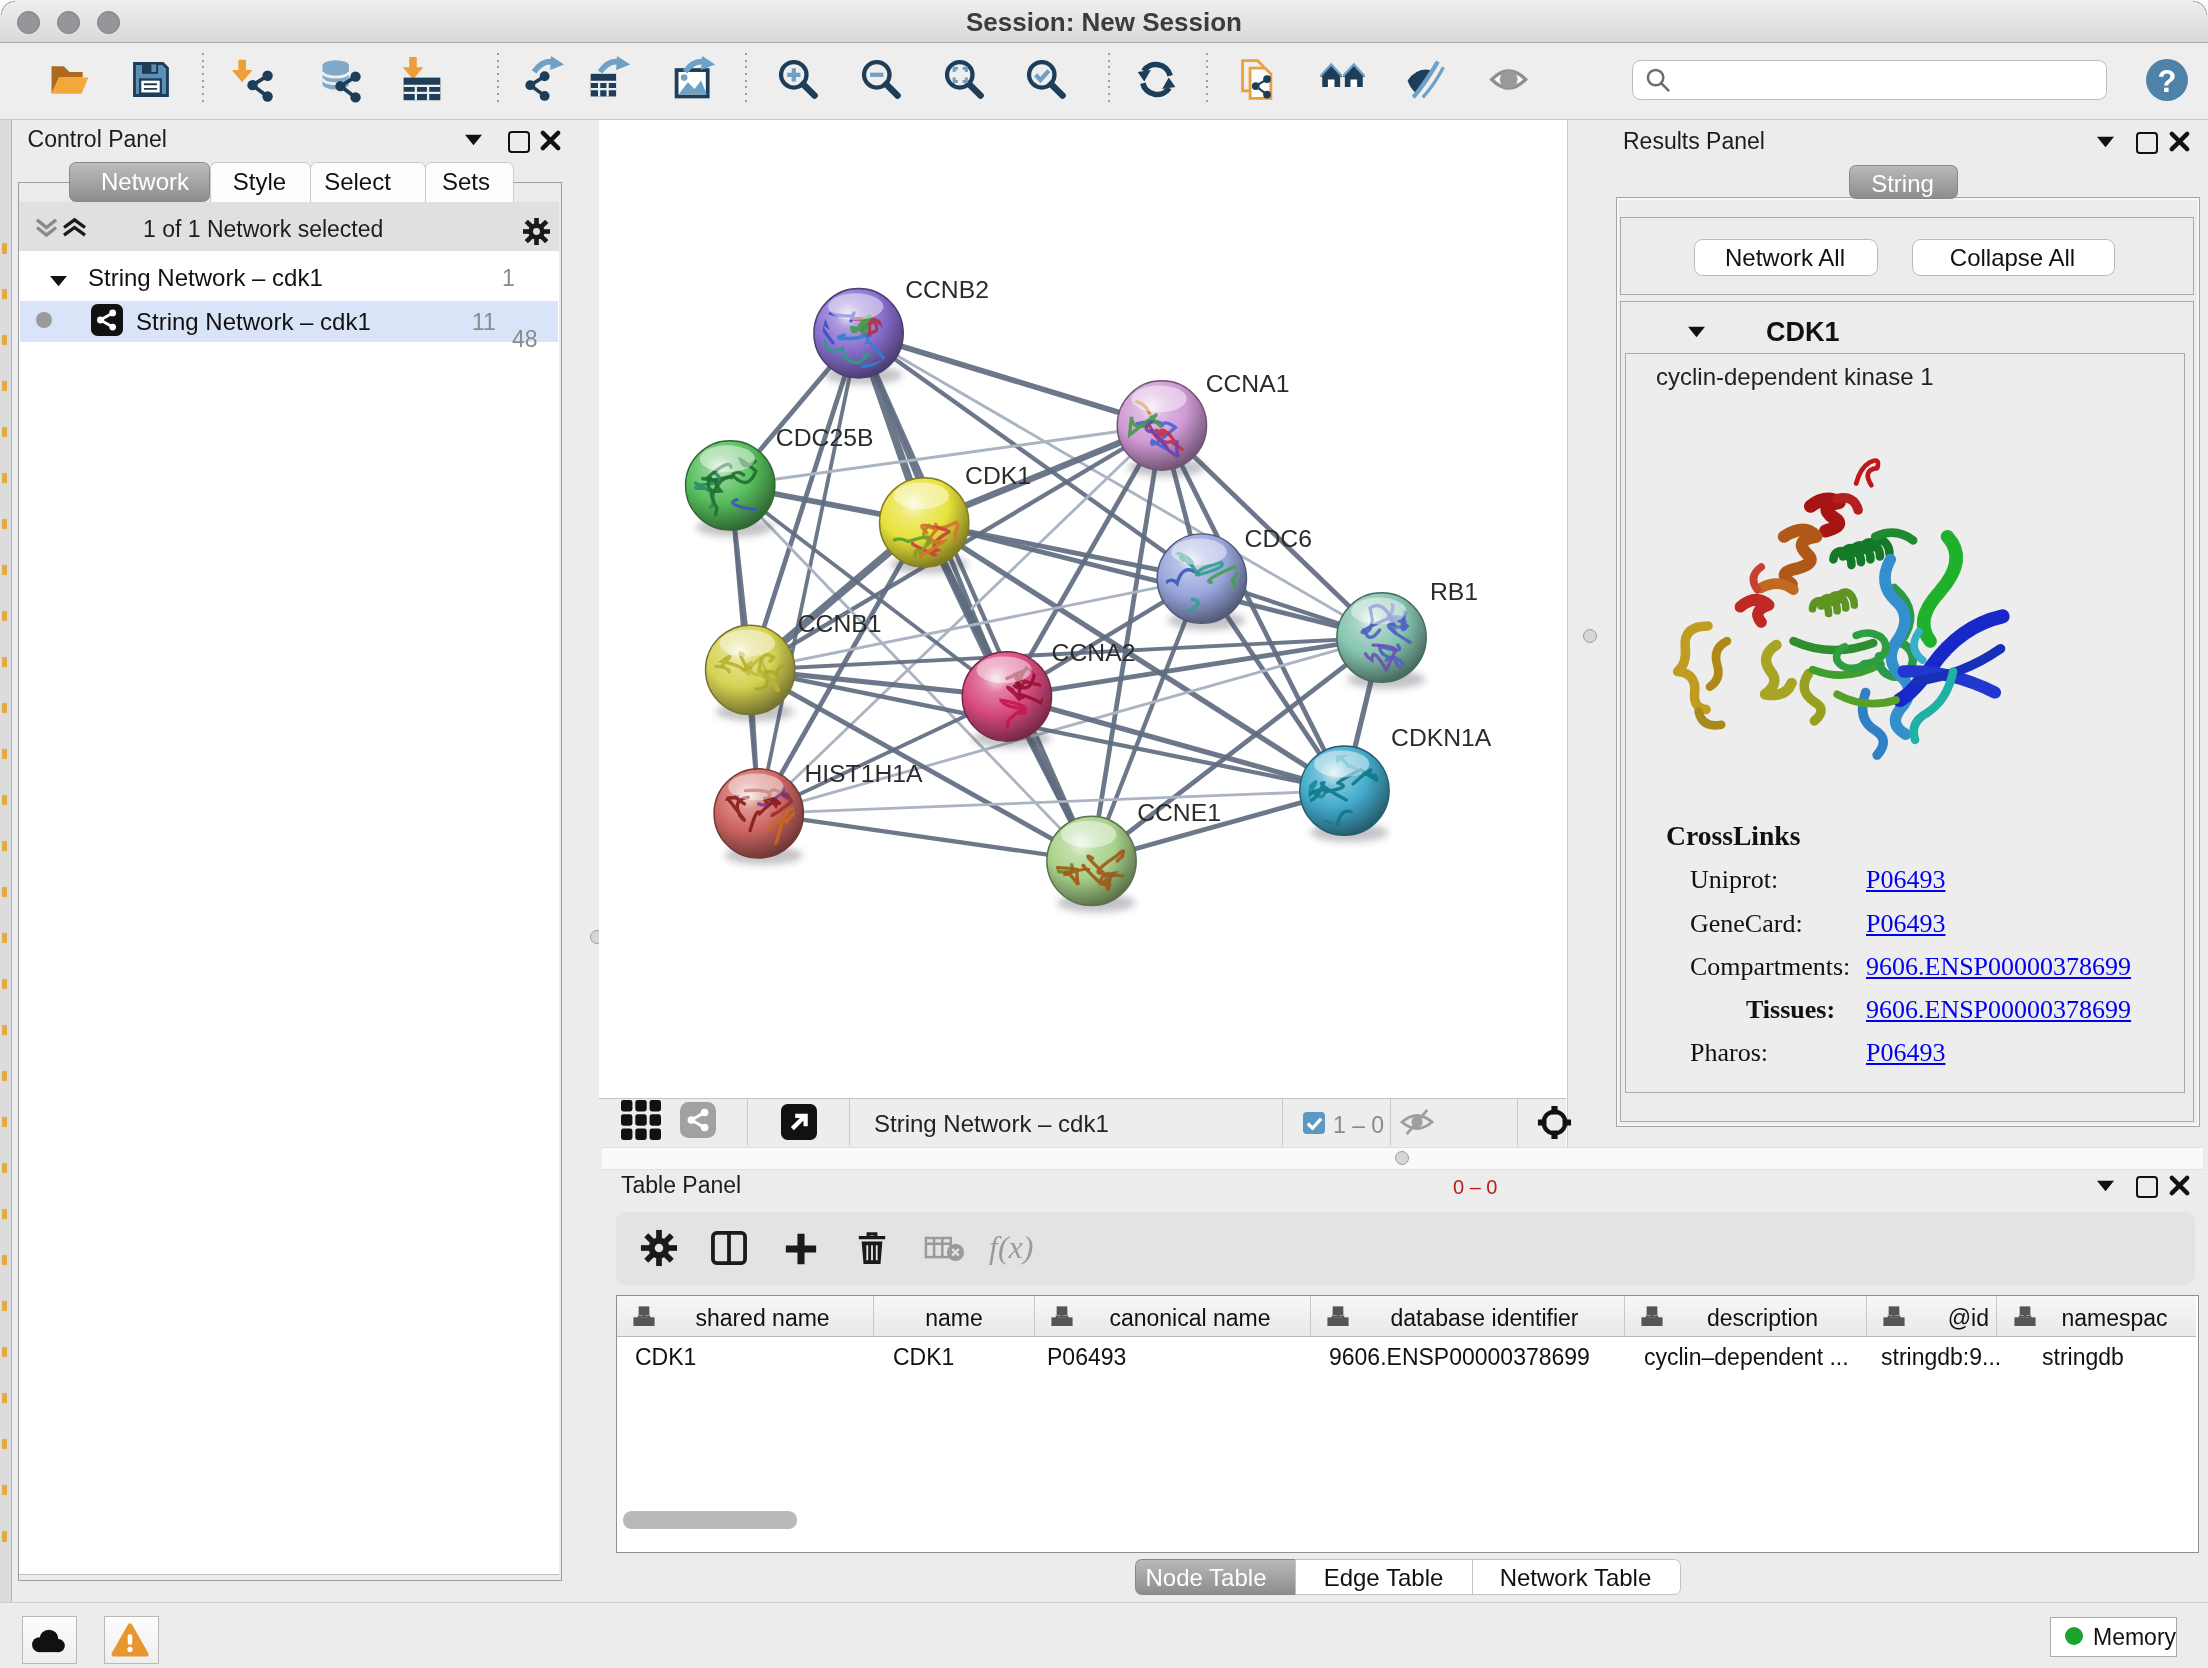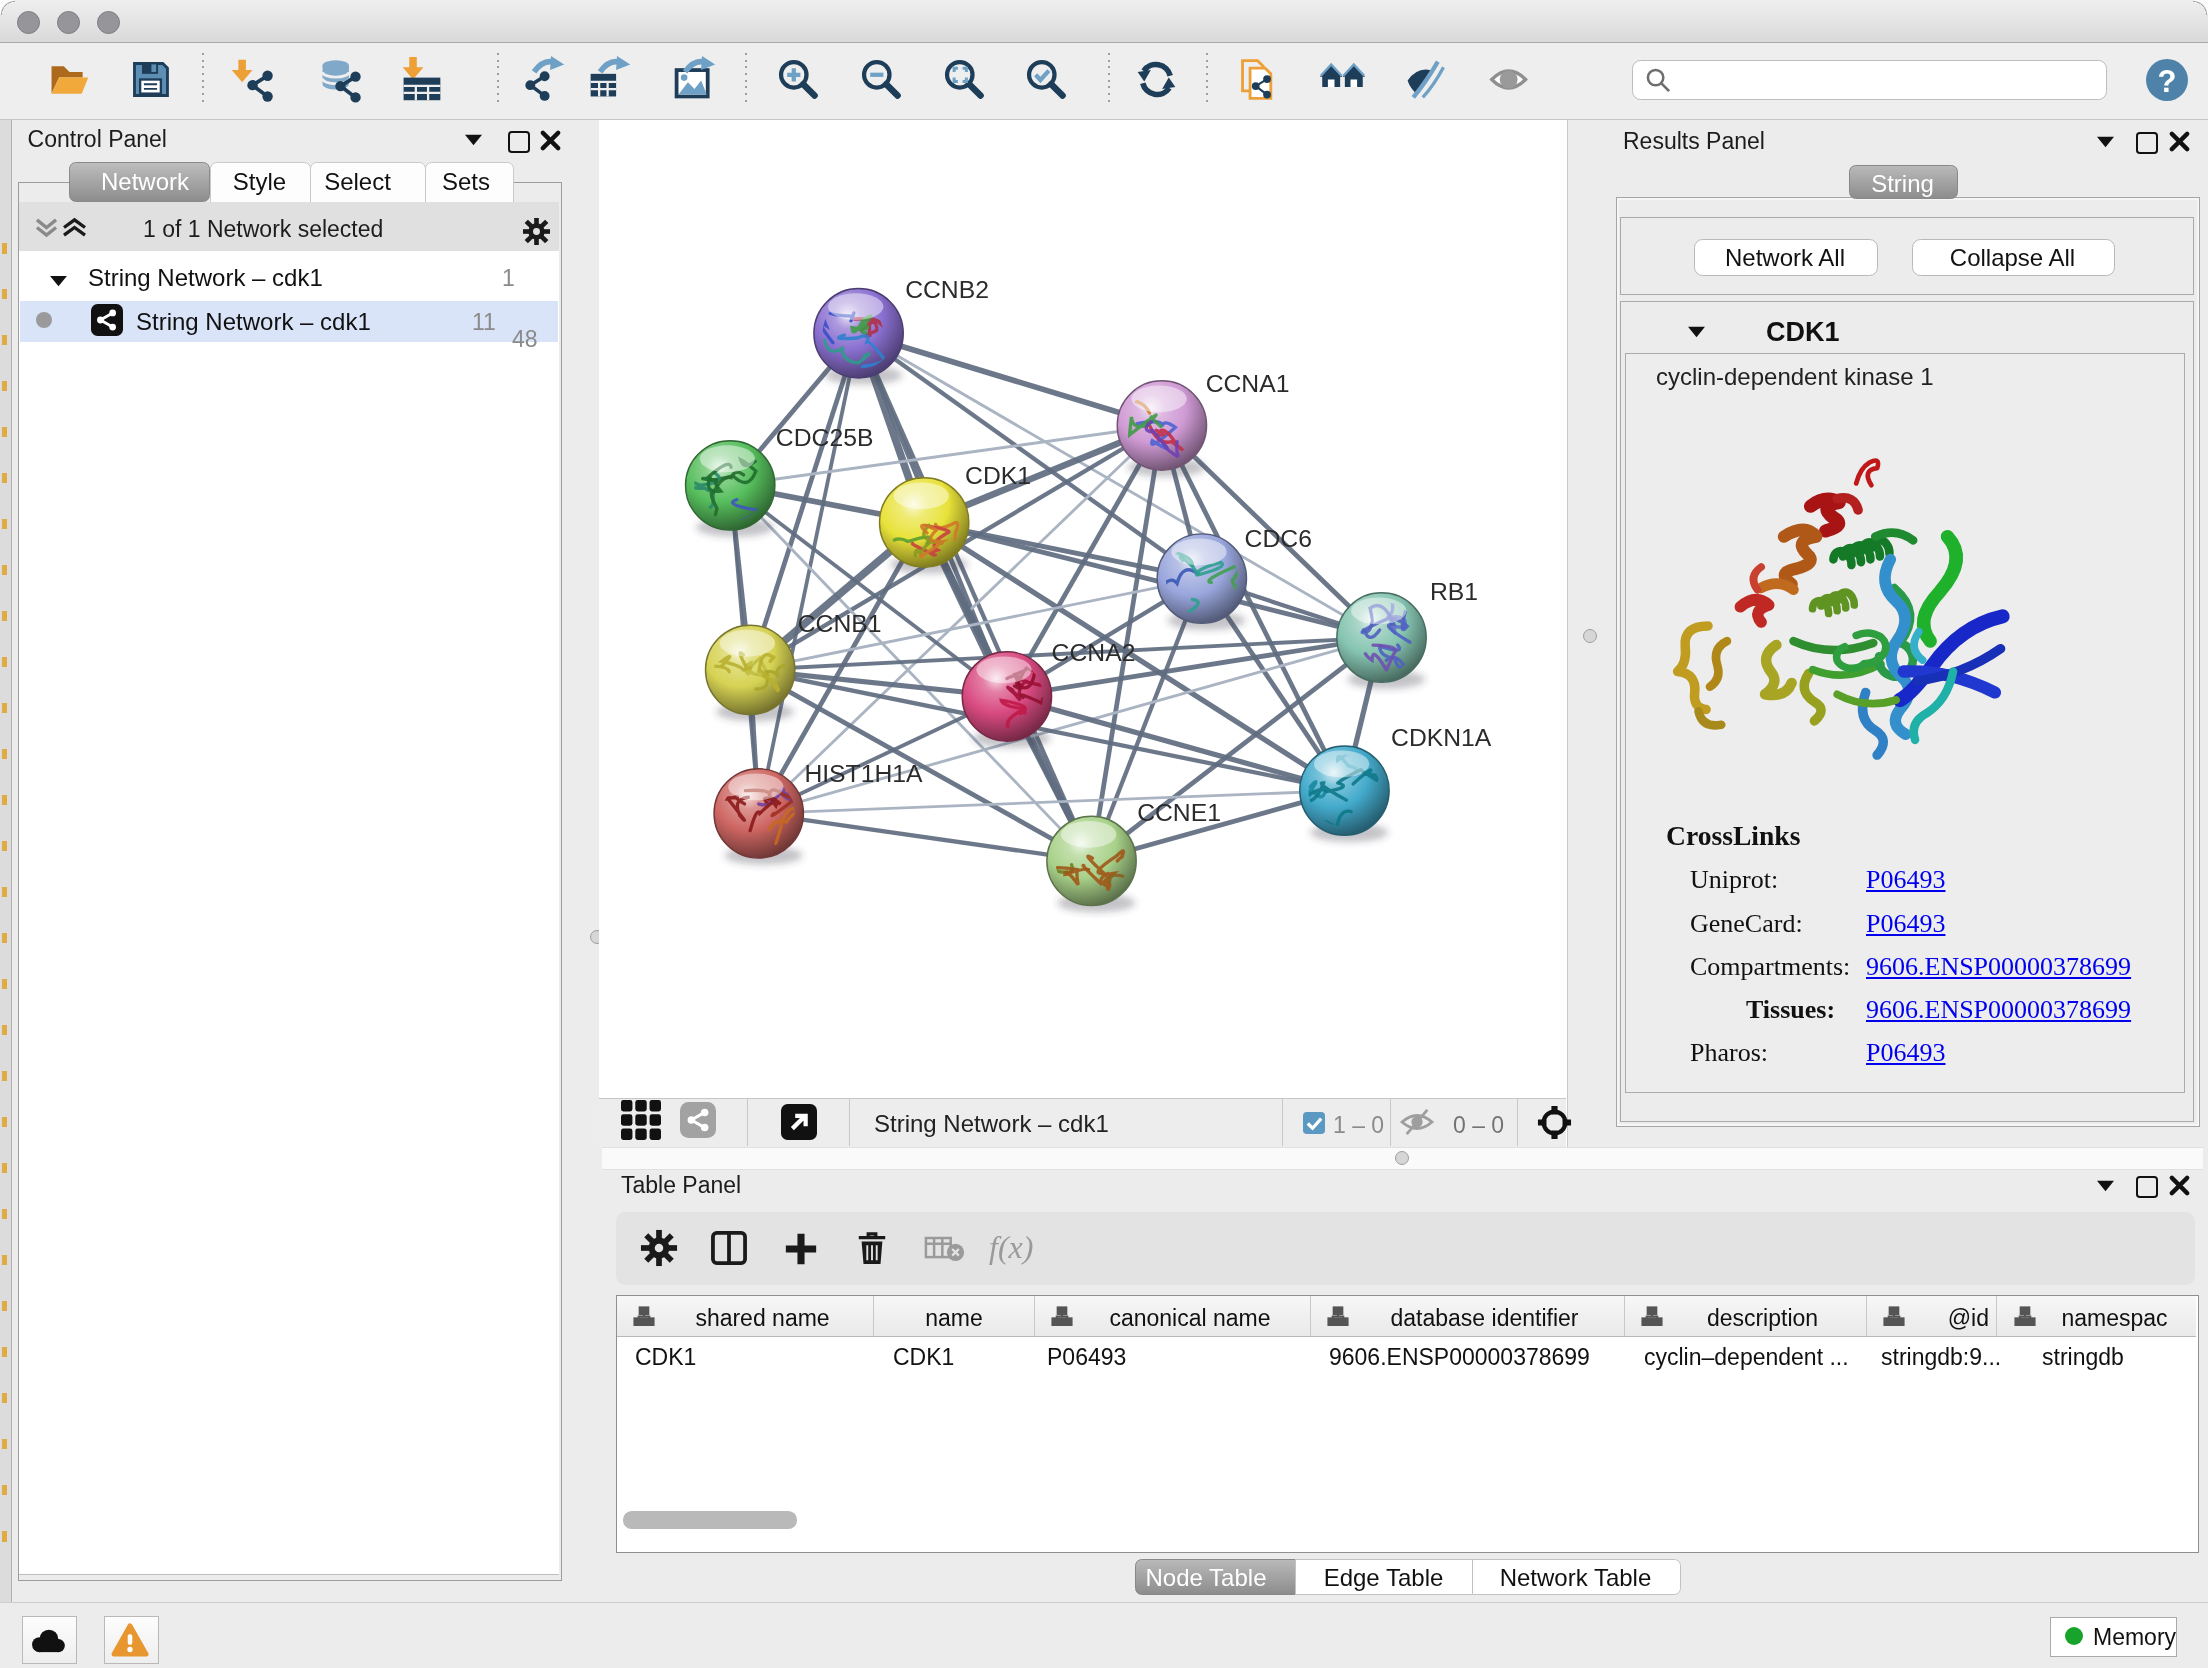--- a/index.html
+++ b/index.html
@@ -1,17 +1,18 @@
 <!DOCTYPE html>
 <html style="font-size:15px"><head><meta charset="utf-8"><style>html,body{margin:0;padding:0}body{font-family:"Liberation Sans",sans-serif;}.root{position:relative;width:2208px;height:1668px;background:#ececec;overflow:hidden}</style></head><body>
 <div class="root">
     <div style="position:absolute;left:0px;top:0px;width:2208px;height:42px;background:linear-gradient(#efefef,#d9d9d9);border-bottom:1px solid #a9a9a9;"></div>
     <div style="position:absolute;left:17px;top:10.5px;width:21px;height:21px;border-radius:50%;background:#95959a;border:1px solid #7d7d82;"></div>
     <div style="position:absolute;left:57px;top:10.5px;width:21px;height:21px;border-radius:50%;background:#95959a;border:1px solid #7d7d82;"></div>
     <div style="position:absolute;left:97px;top:10.5px;width:21px;height:21px;border-radius:50%;background:#95959a;border:1px solid #7d7d82;"></div>
+    <div style="position:absolute;left:0px;top:7.6px;font-size:26px;color:#3c3c3c;font-weight:bold;line-height:1.15;white-space:nowrap;width:2208px;text-align:center;">Session: New Session</div>
     <div style="position:absolute;left:0px;top:43px;width:2208px;height:76px;background:#eeeeee;border-bottom:1px solid #c6c6c6;"></div>
     <div style="position:absolute;left:202px;top:53px;width:1.9px;height:53px;background-image:repeating-linear-gradient(#9e9e9e 0 1.9px,transparent 1.9px 6.7px);"></div>
     <div style="position:absolute;left:497px;top:53px;width:1.9px;height:53px;background-image:repeating-linear-gradient(#9e9e9e 0 1.9px,transparent 1.9px 6.7px);"></div>
     <div style="position:absolute;left:745px;top:53px;width:1.9px;height:53px;background-image:repeating-linear-gradient(#9e9e9e 0 1.9px,transparent 1.9px 6.7px);"></div>
     <div style="position:absolute;left:1108px;top:53px;width:1.9px;height:53px;background-image:repeating-linear-gradient(#9e9e9e 0 1.9px,transparent 1.9px 6.7px);"></div>
     <div style="position:absolute;left:1206px;top:53px;width:1.9px;height:53px;background-image:repeating-linear-gradient(#9e9e9e 0 1.9px,transparent 1.9px 6.7px);"></div>
     <svg style="position:absolute;left:44px;top:55px" width="49" height="49" viewBox="0 0 52 52">
       <path d="M8 41 V12 h13 l6 6 h14 v6 H16 z" fill="#ad6a1c"></path>
       <path d="M8 41 L16 24 h31 L40 41 z" fill="#f2a93b"></path>
     </svg>
@@ -529,21 +530,21 @@
       <rect width="23" height="23" rx="4" fill="#5b99c2"></rect>
       <path d="M5 12 l5 5 9-10" stroke="#fff" stroke-width="3.4" fill="none"></path>
     </svg>
     <div style="position:absolute;left:1333px;top:1112px;font-size:23px;color:#8a8a8a;font-weight:normal;line-height:1.15;white-space:nowrap;">1 – 0</div>
     <div style="position:absolute;left:1390px;top:1099px;width:1px;height:47px;background:#c8c8c8;"></div>
     <svg style="position:absolute;left:1398px;top:1107px" width="38" height="30" viewBox="0 0 40 32">
       <path d="M4 16 Q20 2 36 16 Q20 30 4 16 z" stroke="#9e9e9e" stroke-width="3" fill="none"></path>
       <circle cx="20" cy="16" r="6" fill="#9e9e9e"></circle>
       <path d="M31 3 L9 29" stroke="#9e9e9e" stroke-width="3"></path>
     </svg>
-    <div style="position:absolute;left:1453px;top:1112px;font-size:23px;color:#737373;font-weight:normal;line-height:1.15;white-space:nowrap;">0 – 0</div>
+    <div style="position:absolute;left:1453px;top:1176px;font-size:20px;color:#b91c1c;font-weight:normal;line-height:1.15;white-space:nowrap;">0 – 0</div>
     <div style="position:absolute;left:1517px;top:1099px;width:1px;height:47px;background:#c8c8c8;"></div>
     <svg style="position:absolute;left:1537px;top:1105px" width="35" height="35" viewBox="0 0 37 37">
       <circle cx="18.5" cy="18.5" r="11.5" stroke="#111" stroke-width="4.5" fill="none"></circle>
       <g stroke="#111" stroke-width="6.5">
         <path d="M18.5 1 v9 M18.5 27 v9 M1 18.5 h9 M27 18.5 h9"></path>
       </g>
     </svg>
     <div style="position:absolute;left:602px;top:1147px;width:1601px;height:21px;background:#fafafa;border-top:1px solid #e0e0e0;border-bottom:1px solid #e0e0e0;"></div>
     <div style="position:absolute;left:1395px;top:1151px;width:12.4px;height:12.4px;border-radius:50%;background:#d6d6d6;border:1px solid #9f9f9f;"></div>
     <div style="position:absolute;left:1623px;top:128px;font-size:23px;color:#1c1c1c;font-weight:normal;line-height:1.15;white-space:nowrap;">Results Panel</div>

